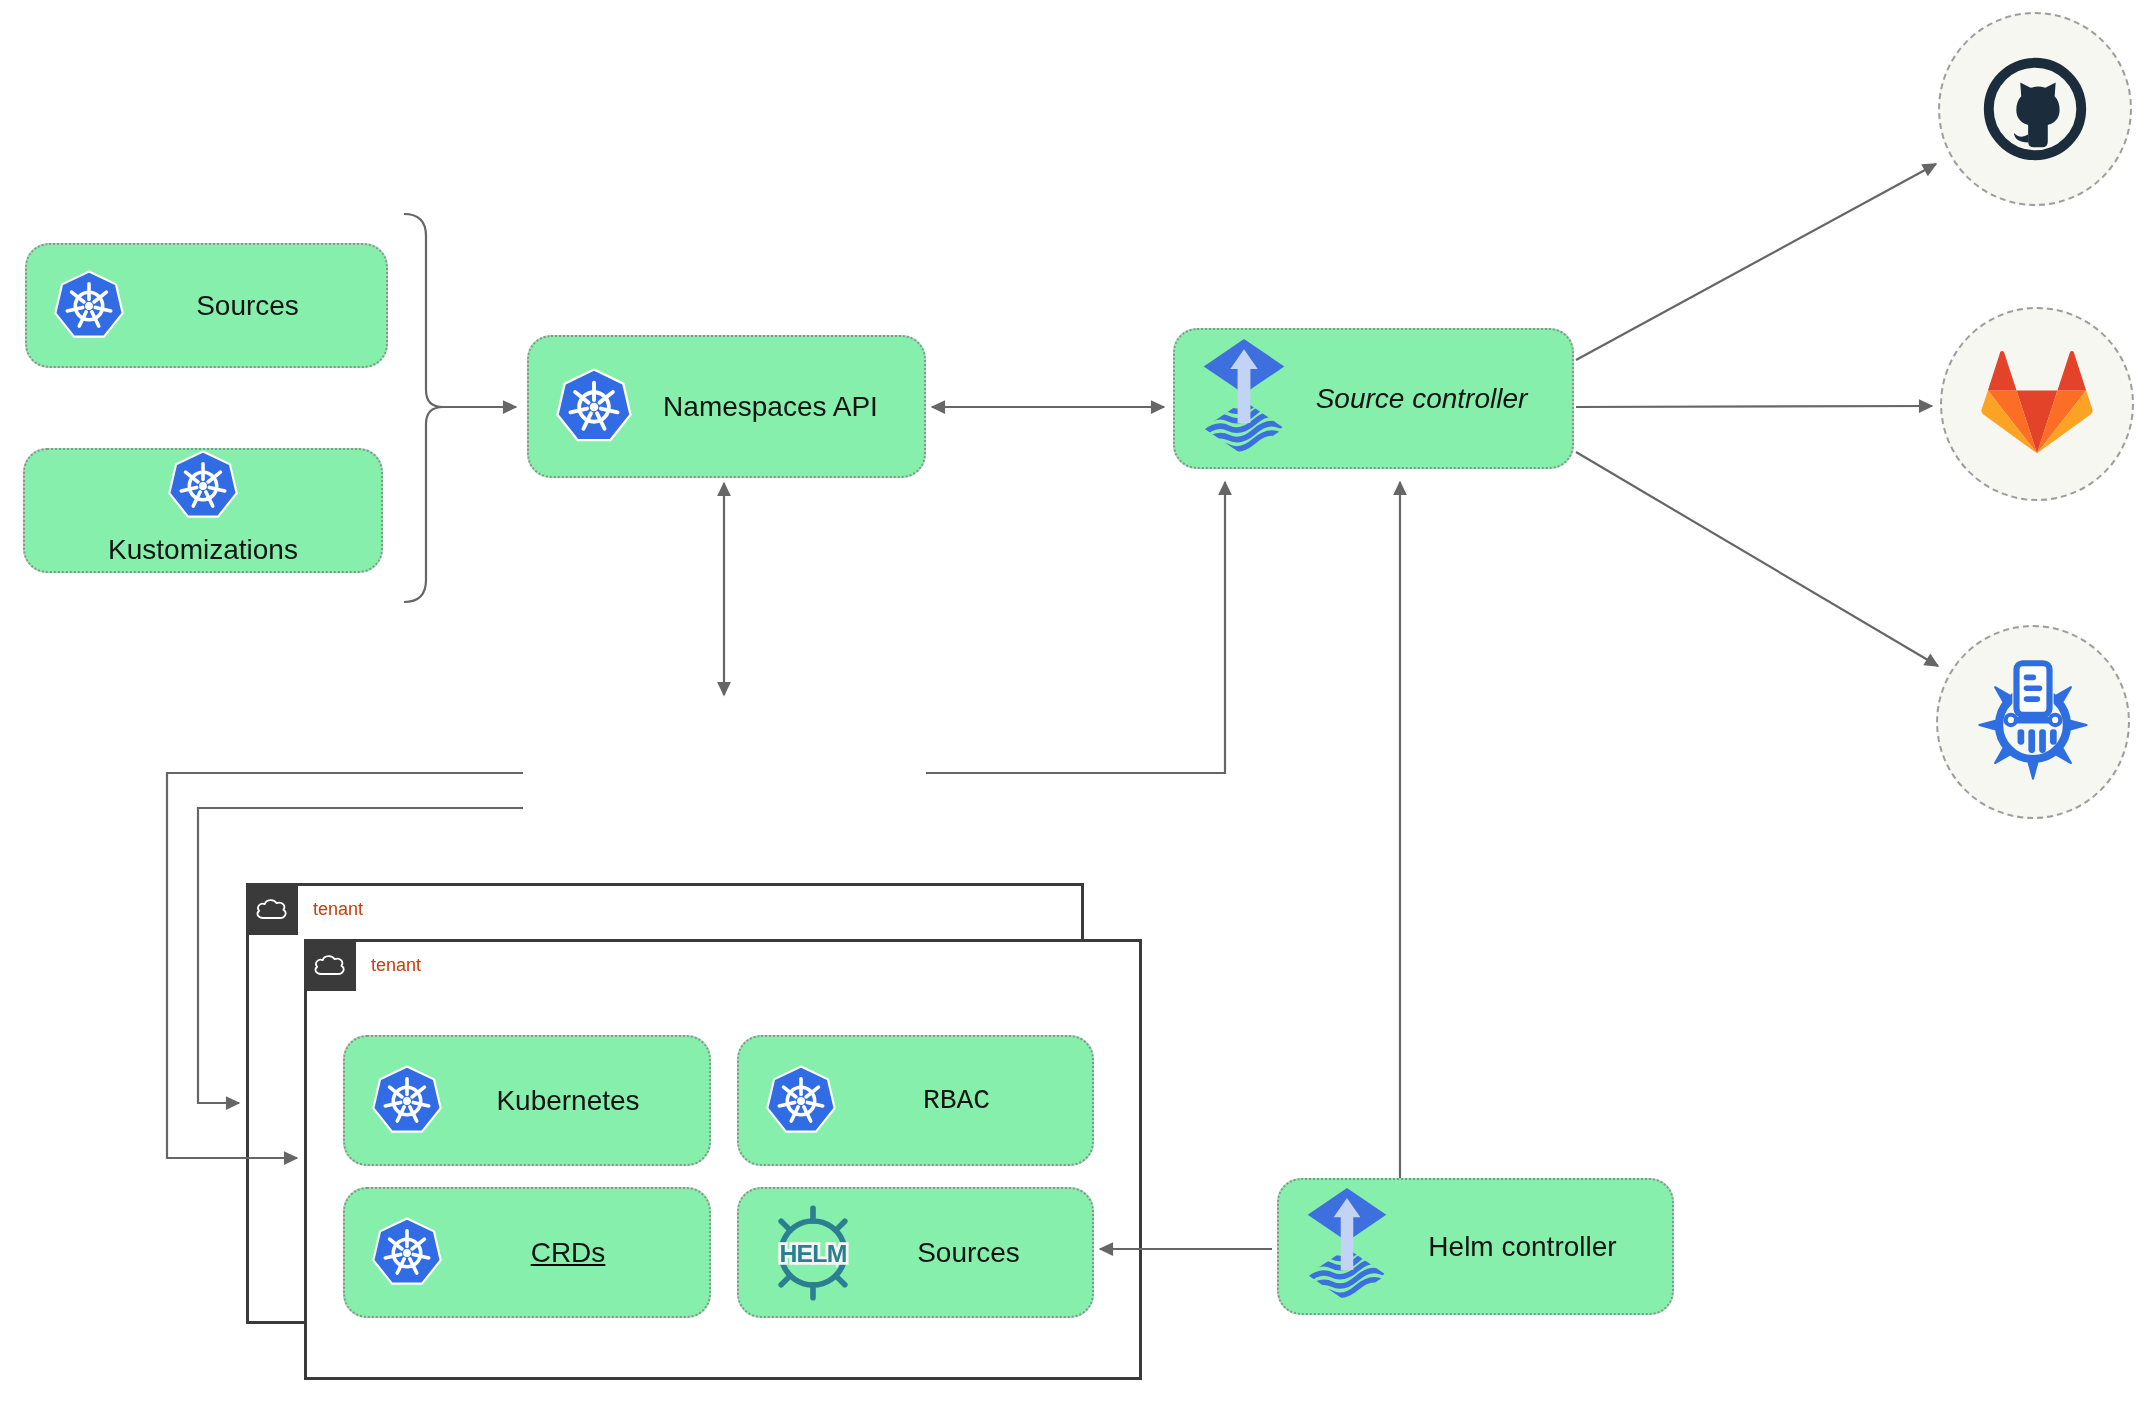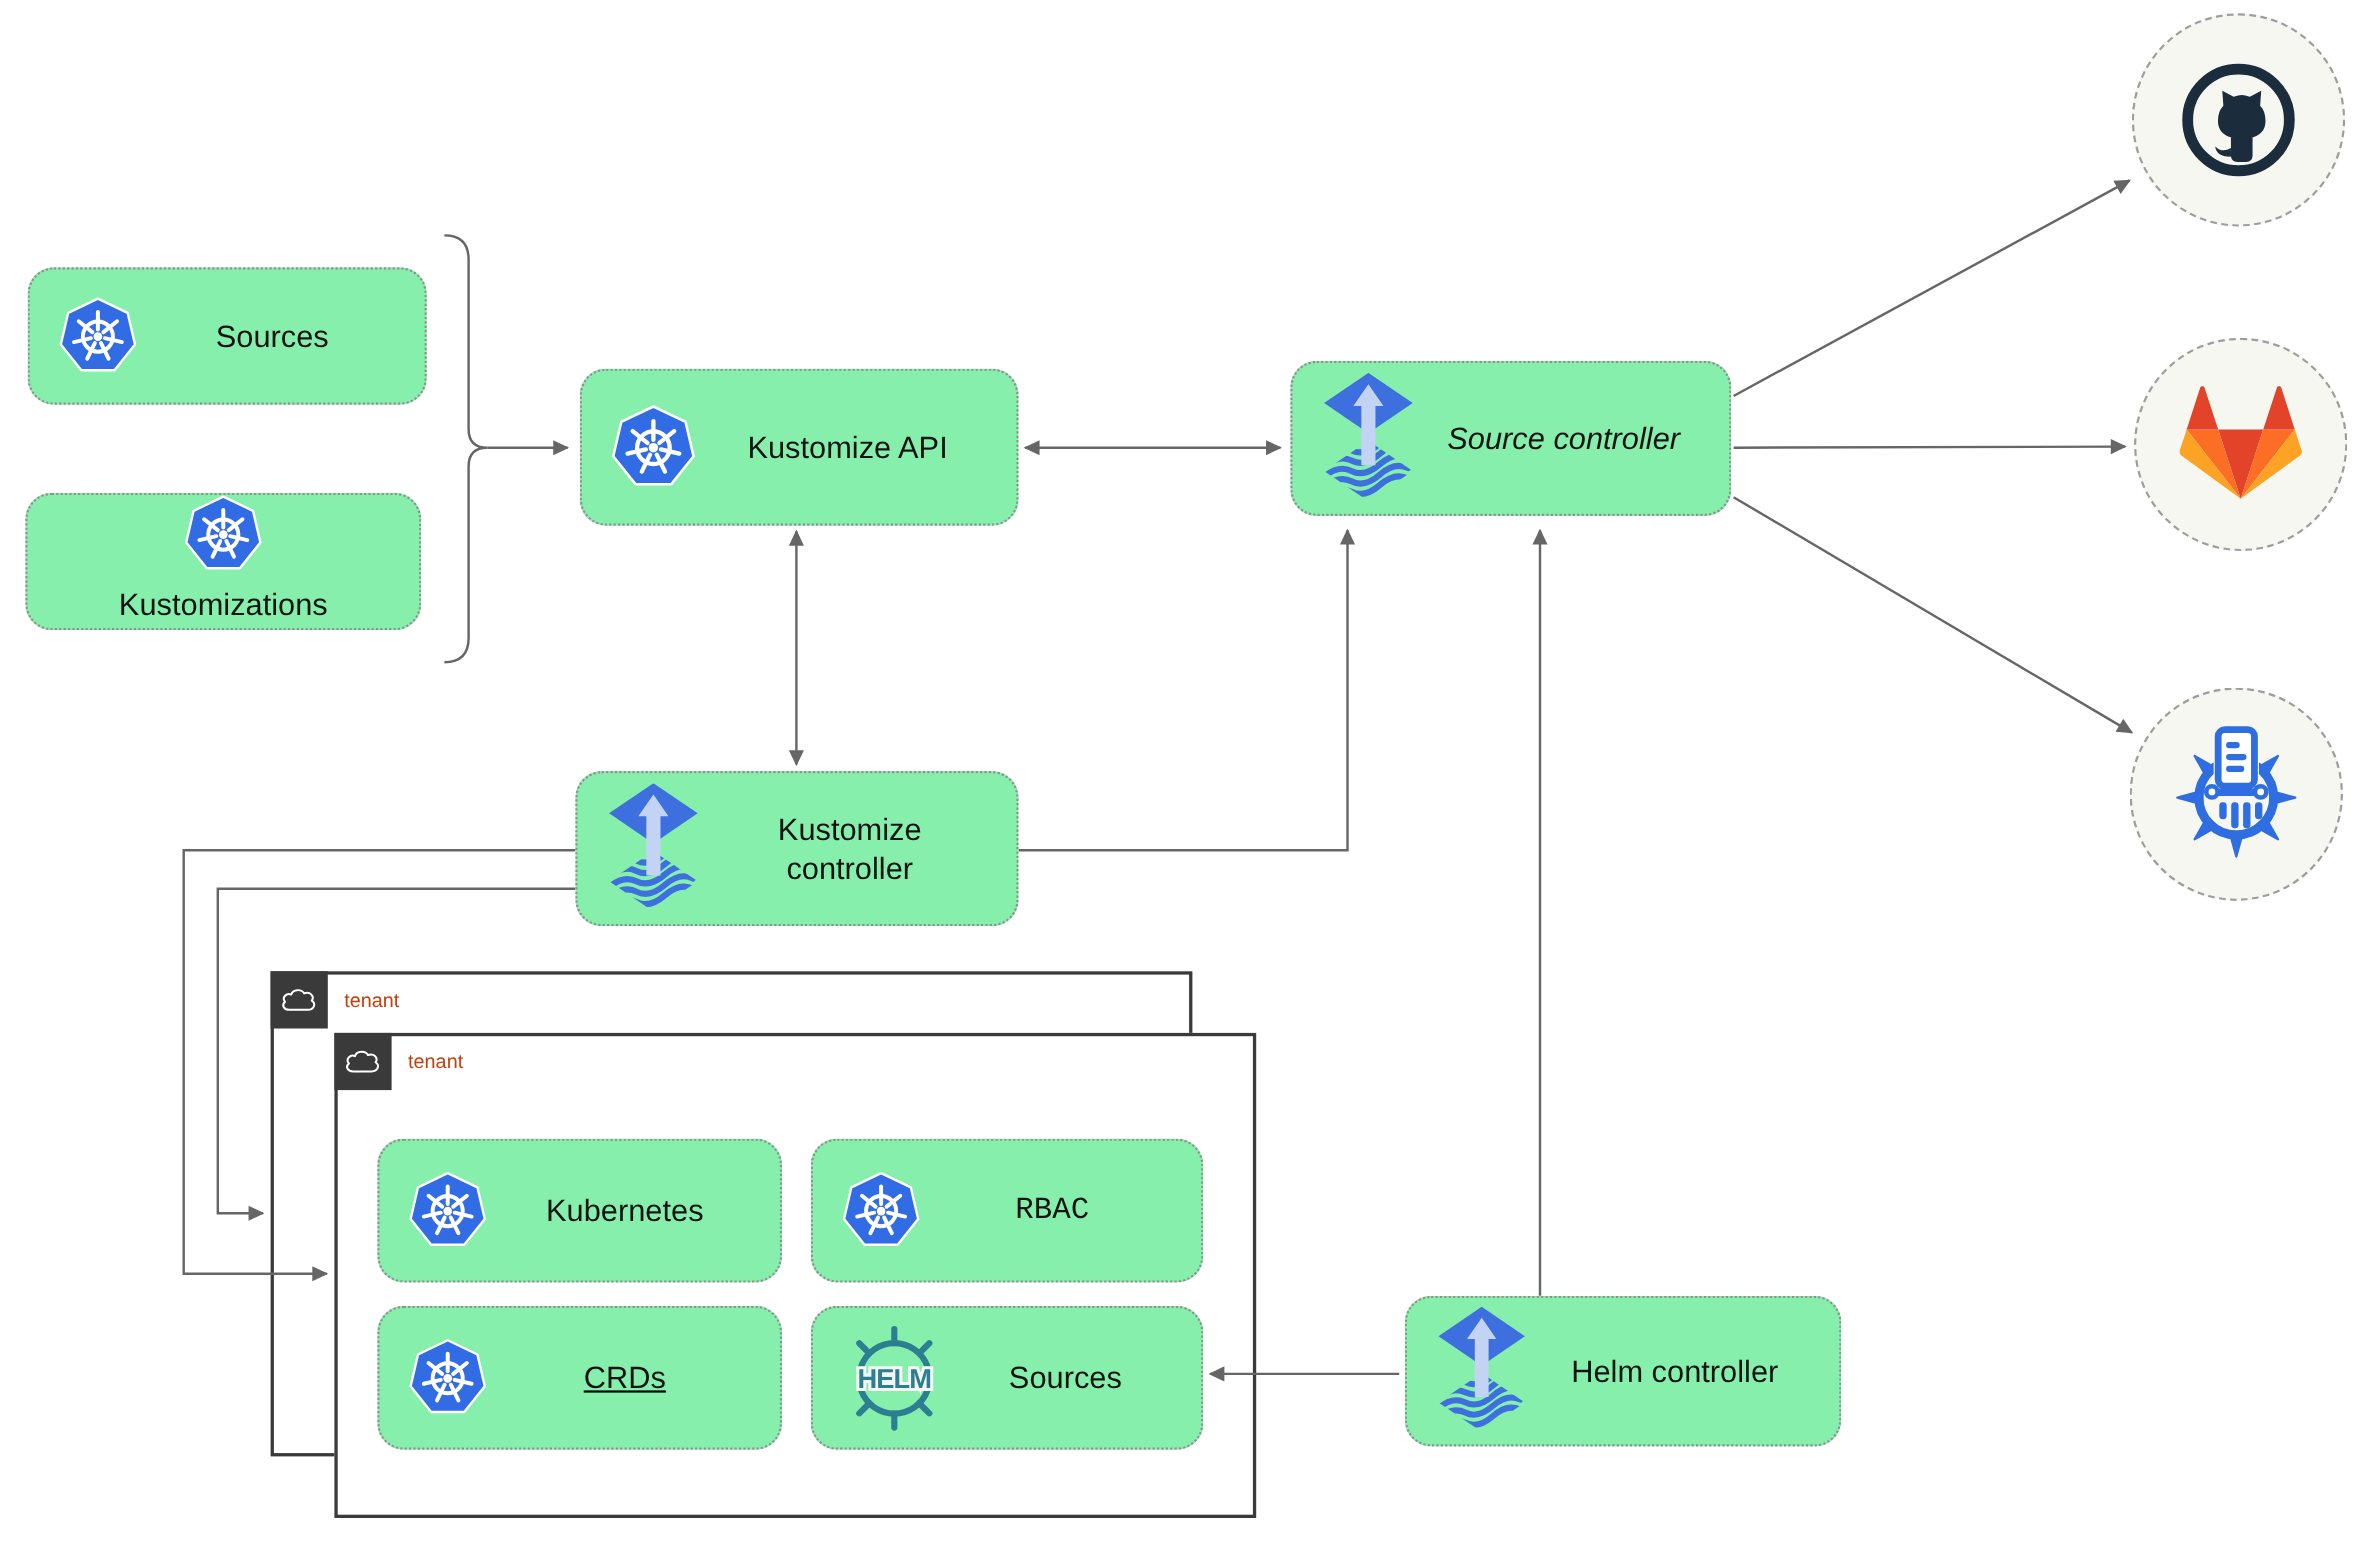--- a/index.html
+++ b/index.html
@@ -190,36 +190,30 @@
     <svg class="icon" width="72" height="72">
         <use href="#sym-k8s"></use>
       </svg>
     <span class="label">Kustomizations</span>
   </div>
 
   <div class="node" style="left:527px;top:335px;width:399px;height:143px;">
     <svg class="icon" width="78" height="78">
         <use href="#sym-k8s"></use>
       </svg>
-    <span class="label">Kustomize API</span>
+    <span class="label">Namespaces API</span>
   </div>
 
   <div class="node" style="left:1173px;top:328px;width:401px;height:141px;font-style:italic;">
     <svg class="icon" width="86" height="120">
         <use href="#sym-flux"></use>
       </svg>
     <span class="label">Source controller</span>
   </div>
 
-  <div class="node" style="left:523px;top:701px;width:403px;height:141px;">
-    <svg class="icon" width="86" height="120">
-        <use href="#sym-flux"></use>
-      </svg>
-    <span class="label">Kustomize controller</span>
-  </div>
 
   <div class="node" style="left:1277px;top:1178px;width:397px;height:137px;">
     <svg class="icon" width="84" height="117">
         <use href="#sym-flux"></use>
       </svg>
     <span class="label">Helm controller</span>
   </div>
 
   <div class="node" style="left:343px;top:1035px;width:368px;height:131px;">
     <svg class="icon" width="72" height="72">

